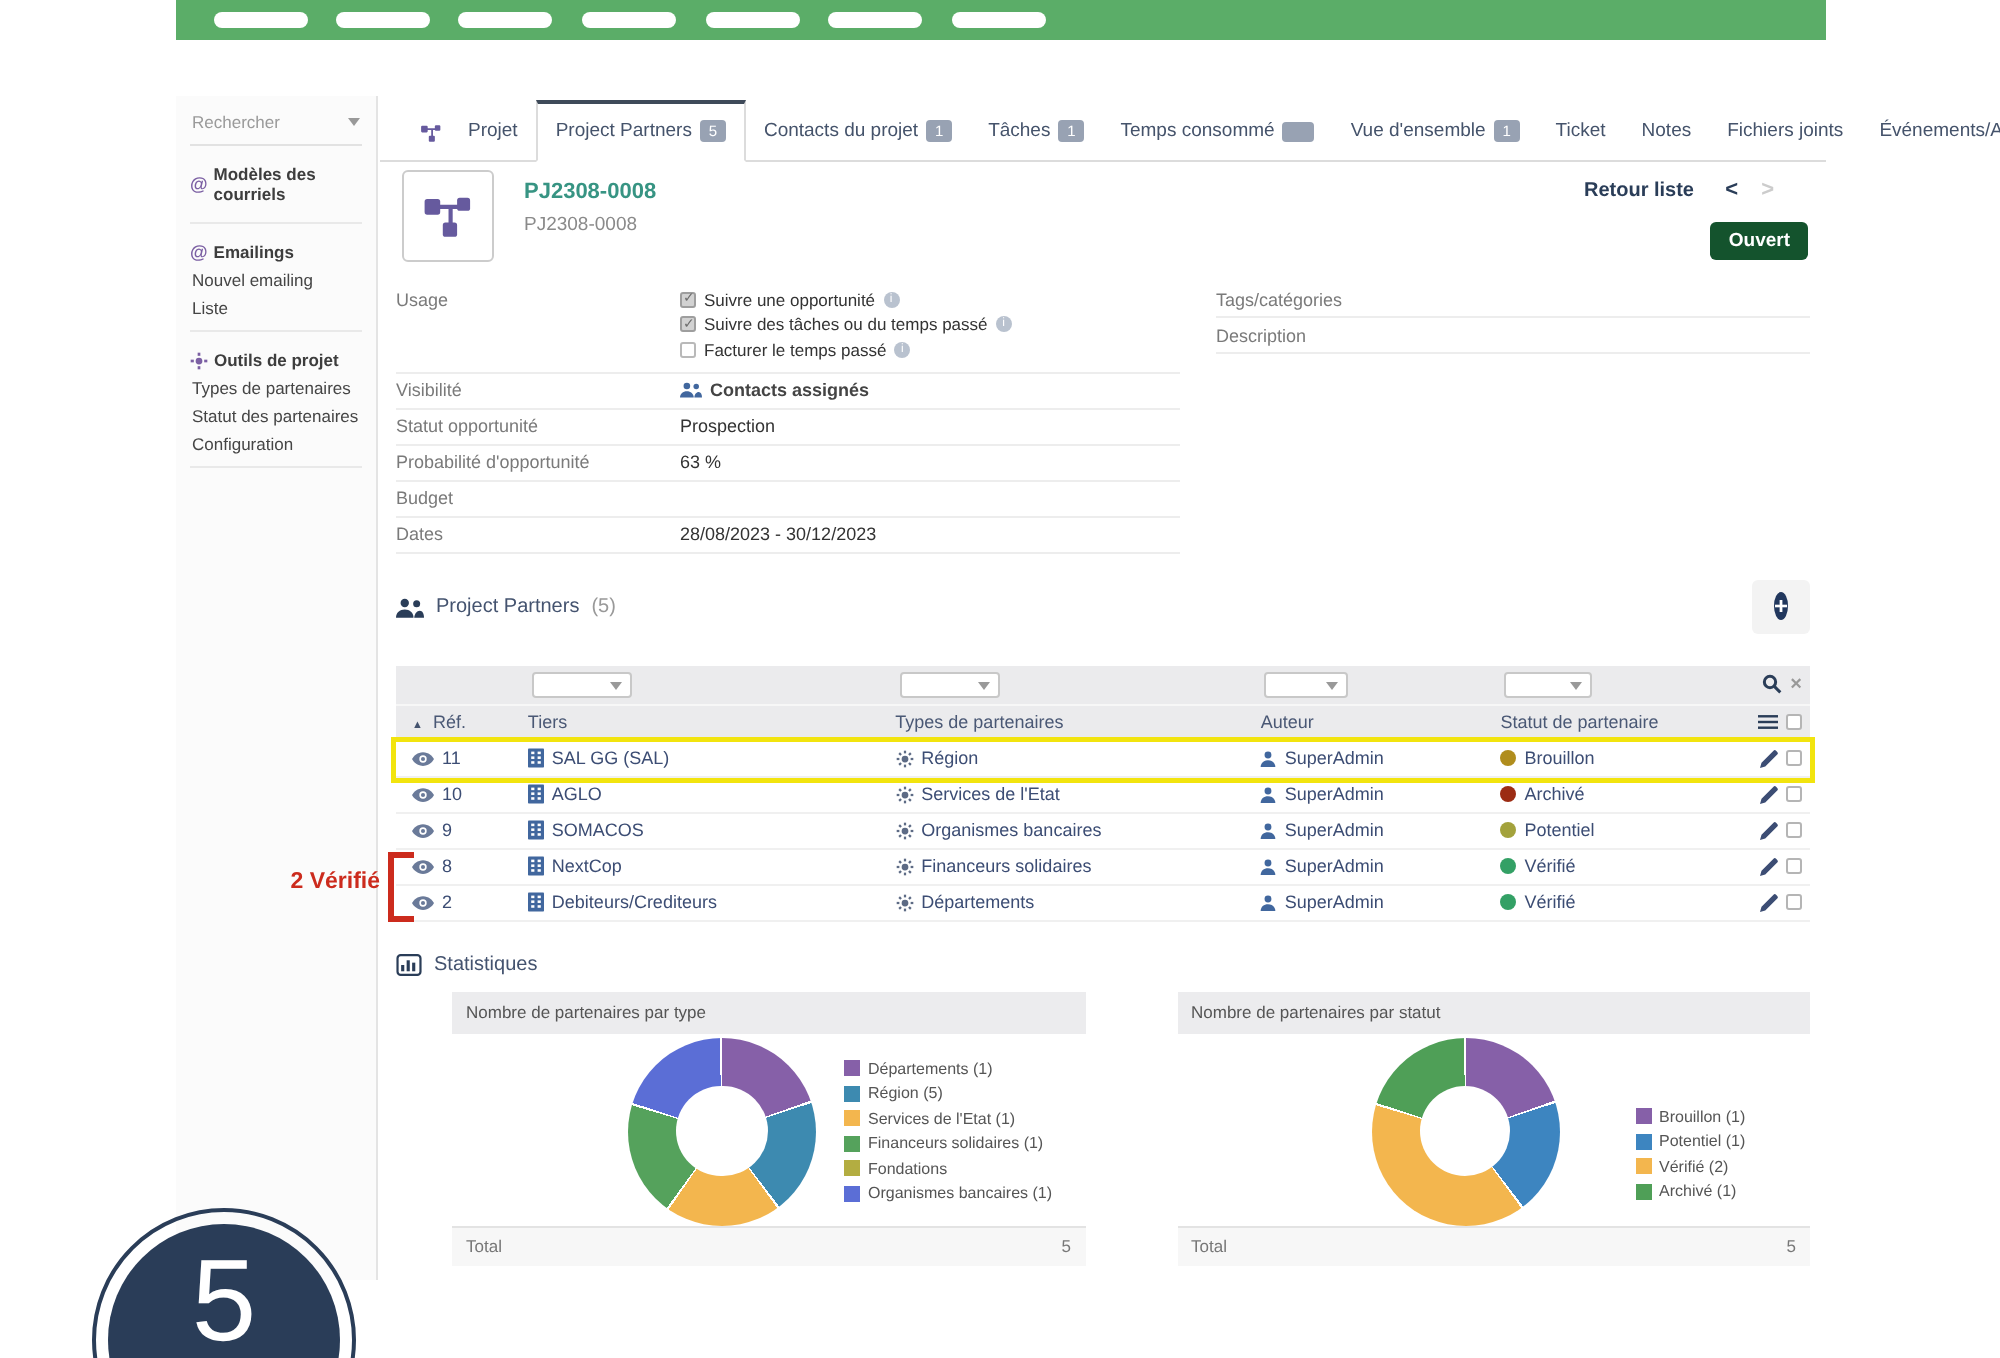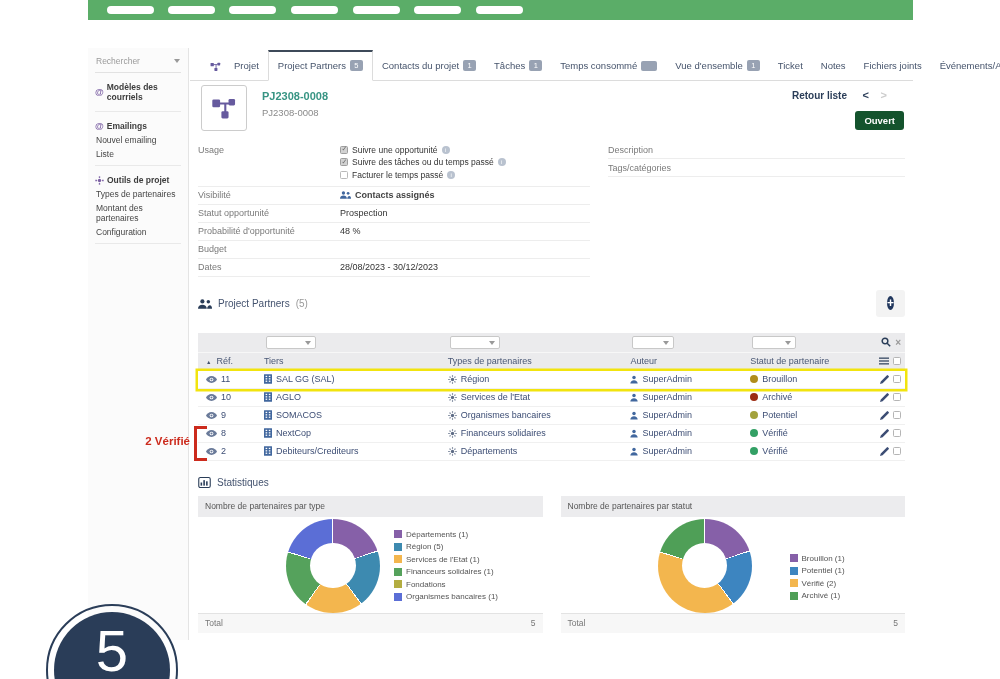--- a/index.html
+++ b/index.html
@@ -90,21 +90,21 @@
   
   .ann-text { position:absolute; left:-82px; top:102px; width:74px; text-align:right; color:#cc2b1d; font-size:11.5px; font-weight:bold; }
   .brk { position:absolute; background:#cc2b1d; }
   .brk-v { left:-4px; top:93px; width:3px; height:35px; }
   .brk-t { left:-4px; top:93px; width:13px; height:3px; }
   .brk-b { left:-4px; top:125px; width:13px; height:3px; }
 
   
   .stats-head { display:flex; align-items:center; gap:6px; margin:16px 8px 0; color:#44536f; font-size:10px; }
   .cards { display:flex; gap:18px; margin:8px 8px 0; }
-  .card { flex:1 1 0; }
+  .card { flex:1 1 0;margin-left:28px; }
   .card-head { background:#ececee; font-size:8.5px; color:#555; padding:5.5px 7px; }
   .card-body { height:96px; position:relative; }
   .donut { position:absolute; width:94px; height:94px; border-radius:50%; top:2px; }
   .donut::after { content:""; position:absolute; inset:26%; background:#fff; border-radius:50%; }
   .card:nth-child(1) .donut { left:88px; }
   .card:nth-child(2) .donut { left:97px; }
   .legend { position:absolute; top:13px; }
   .card:nth-child(1) .legend { left:196px; top:13px; }
   .card:nth-child(2) .legend { left:229px; top:37px; }
   .leg-item { display:flex; align-items:center; gap:4px; margin-bottom:3.5px; font-size:8px; color:#555; }
@@ -162,21 +162,21 @@
                 <line x1="8" y1="0.6" x2="8" y2="3.4"></line>
                 <line x1="8" y1="12.6" x2="8" y2="15.4"></line>
                 <line x1="0.6" y1="8" x2="3.4" y2="8"></line>
                 <line x1="12.6" y1="8" x2="15.4" y2="8"></line>
               </g>
             </svg>
         </span>
         <span>Outils de projet</span>
       </div>
       <div class="side-link">Types de partenaires</div>
-      <div class="side-link">Montant des partenaires</div>
+      <div class="side-link">Statut des partenaires</div>
       <div class="side-link">Configuration</div>
     </div>
   </div>
 
   <div class="main">
 
     <div class="tabs">
       <span class="net-icon">
         <svg width="11" height="11" viewBox="0 0 20 20" fill="currentColor">
             <path fill="none" stroke="currentColor" stroke-width="1.6" d="M6 6.5h8M11 7v6"></path>
@@ -274,34 +274,34 @@
             </span>
             <span style="font-weight:bold;color:#444">Contacts assignés</span>
           </div>
         </div>
         <div class="frow">
           <div class="flabel">Statut opportunité</div>
           <div class="fvalue">Prospection</div>
         </div>
         <div class="frow">
           <div class="flabel">Probabilité d'opportunité</div>
-          <div class="fvalue">48 %</div>
+          <div class="fvalue">63 %</div>
         </div>
         <div class="frow">
           <div class="flabel">Budget</div>
           <div class="fvalue"></div>
         </div>
         <div class="frow">
           <div class="flabel">Dates</div>
           <div class="fvalue">28/08/2023 - 30/12/2023</div>
         </div>
       </div>
       <div class="fcol-right">
+        <div class="rlabel-row">Tags/catégories</div>
         <div class="rlabel-row">Description</div>
-        <div class="rlabel-row">Tags/catégories</div>
       </div>
     </div>
 
     <div class="section-head">
       <span class="icn" style="color:#2a3d58">
         <svg width="14" height="10" viewBox="0 0 16 11" fill="currentColor">
             <circle cx="5" cy="2.6" r="2.4"></circle>
             <path d="M0 11c0-2.8 2.2-4.6 5-4.6S10 8.2 10 11z"></path>
             <circle cx="11.8" cy="3" r="2"></circle>
             <path d="M10.4 11c.2-2.3 1.5-4 3.2-4 1.5 0 2.4 1.6 2.4 4z"></path>

